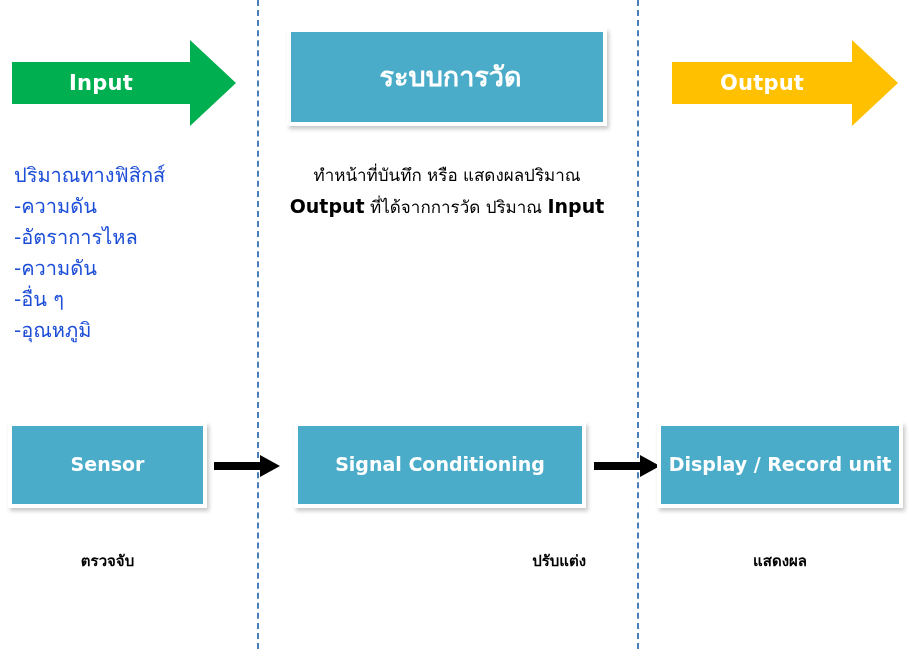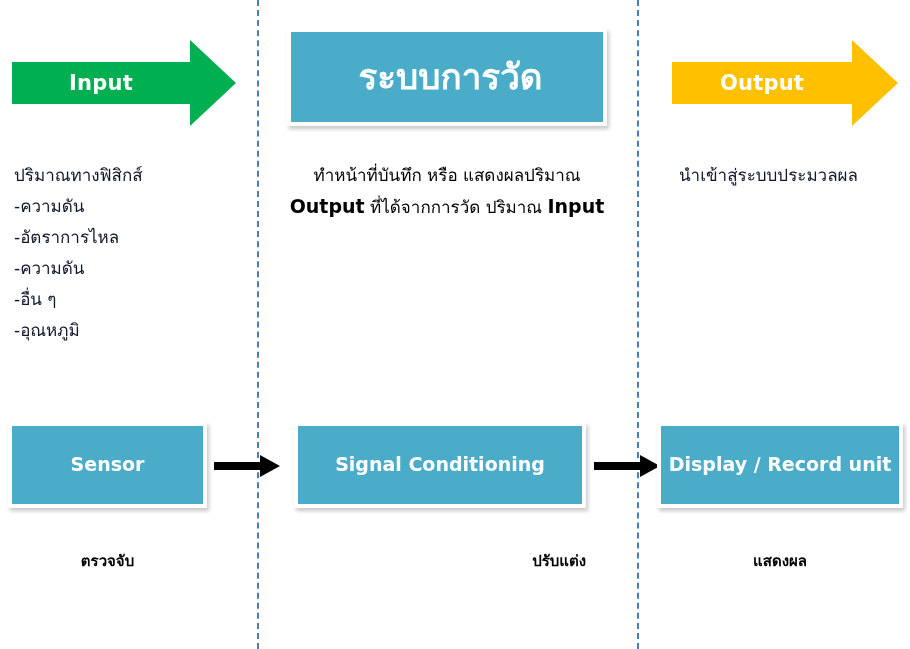--- a/index.html
+++ b/index.html
@@ -54,30 +54,30 @@
     display: flex;
     align-items: center;
     justify-content: center;
   }
   .teal-box-label {
     color: #ffffff;
     font-weight: bold;
     text-align: center;
     line-height: 1.15;
   }
-  #box-title .teal-box-label { font-size: 35px; margin-left: 7px; }
+  #box-title .teal-box-label { font-size: 27px; margin-left: 7px; }
   #box-sensor .teal-box-label,
   #box-signal-conditioning .teal-box-label,
   #box-display-record .teal-box-label { font-size: 19px; }
 
   
   .text-block {
     position: absolute;
-    color: #0f172a;
-    font-size: 17px;
+    color: #1d4ed8;
+    font-size: 20px;
     line-height: 31px;
     white-space: nowrap;
   }
   .center-para {
     position: absolute;
     color: #000000;
     font-size: 17px;
     line-height: 31px;
     text-align: center;
     white-space: nowrap;
@@ -131,23 +131,20 @@
     <div>-อุณหภูมิ</div>
   </div>
 
   <div class="center-para" id="system-description" style="left:267px; top:160px; width:360px;">
     <div>ทำหน้าที่บันทึก หรือ แสดงผลปริมาณ</div>
     <div>
       <span class="em">Output</span><span> ที่ได้จากการวัด ปริมาณ </span><span class="em">Input</span>
     </div>
   </div>
 
-  <div class="text-block" id="output-description" style="left:679px; top:160px;">
-    <div>นำเข้าสู่ระบบประมวลผล</div>
-  </div>
 
   <div class="teal-box" id="box-sensor" style="left:8px; top:422px; width:199px; height:86px;">
     <span class="teal-box-label">Sensor</span>
   </div>
 
   <svg class="connector" id="connector-1" style="left:214px; top:455px;" width="66" height="22" viewBox="0 0 66 22">
     <path d="M0,7 L46,7 L46,0 L66,11 L46,22 L46,15 L0,15 Z" fill="#000000"></path>
   </svg>
 
   <div class="teal-box" id="box-signal-conditioning" style="left:294px; top:422px; width:292px; height:86px;">

